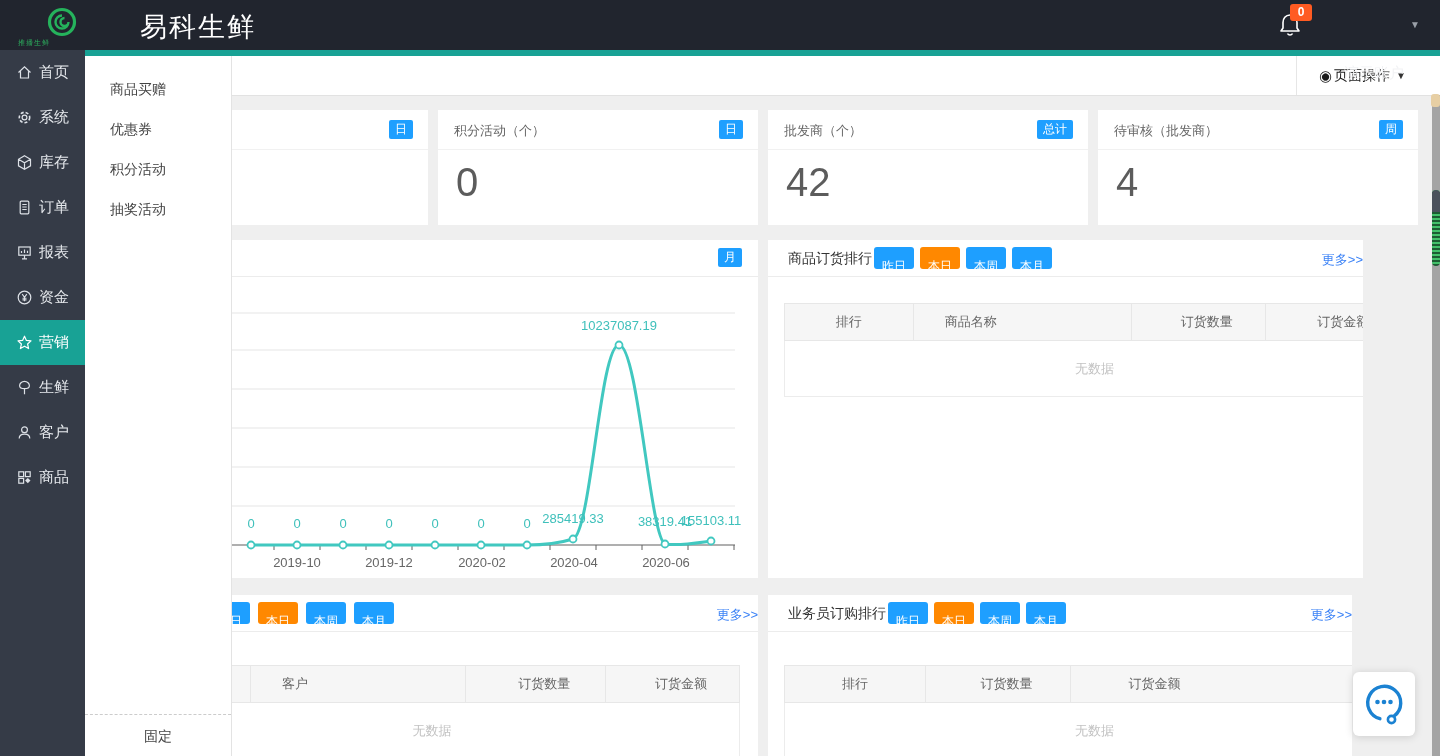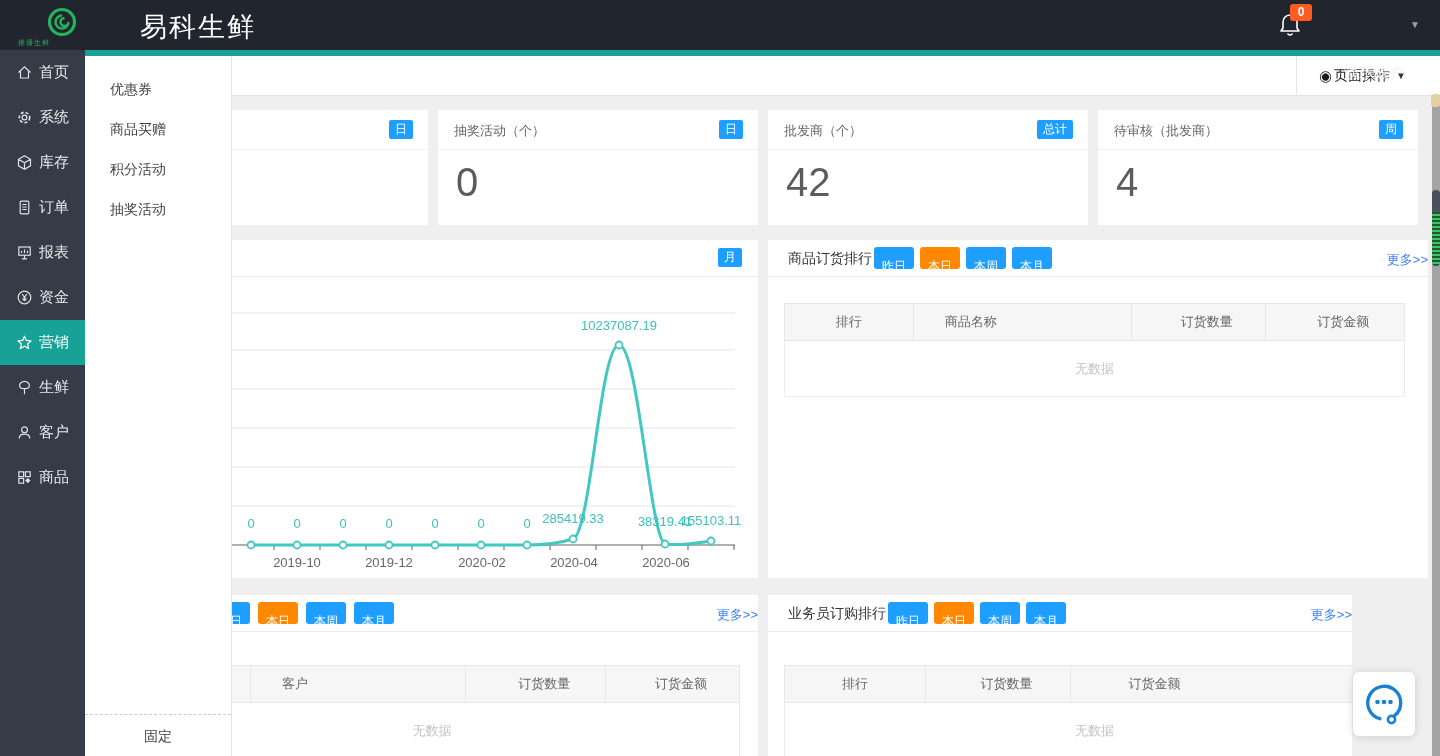--- a/index.html
+++ b/index.html
@@ -62,21 +62,21 @@
   .rank-table{position:absolute;left:16px;}
   .thead{display:flex;background:#f6f6f6;border:1px solid #e7e7e7;box-sizing:border-box;height:38px;gap:17px;}
   .th{height:36px;line-height:36px;font-size:13px;color:#666;text-align:center;border-right:1px solid #e7e7e7;box-sizing:border-box;}
   .th:last-child{border-right:none;}
   .th.left{text-align:left;padding-left:14px;}
   .empty-row{height:56px;line-height:56px;text-align:center;font-size:13px;color:#c2c2c2;
              border:1px solid #ececec;border-top:none;box-sizing:border-box;}
 
   
   #chart-panel{left:108px;top:240px;width:650px;height:338px;}
-  #rank-products{left:768px;top:240px;width:660px;height:338px;}
+  #rank-products{left:768px;top:240px;width:595px;height:338px;}
   #rank-customers{left:108px;top:595px;width:650px;height:161px;}
   #rank-salesmen{left:768px;top:595px;width:584px;height:161px;}
   #chart-svg{position:absolute;left:0;top:37px;}
   .chart-label{font-size:13px;fill:#3fc0bb;}
   .axis-label{font-size:13px;fill:#666;}
 
   
   #sb-track{left:1432px;top:95px;width:8px;height:661px;background:#a4a4a4;z-index:15;}
   #sb-beige{left:1431px;top:94px;width:9px;height:13px;background:#e7cfa4;border-radius:3px;z-index:16;}
   #sb-thumb{left:1432px;top:190px;width:8px;height:76px;border-radius:4px;overflow:hidden;z-index:17;
@@ -94,21 +94,21 @@
 
   <div class="abs stat-card" style="left:108px">
     <div class="stat-title-row">
       <span class="stat-title"></span>
       <span class="badge">日</span>
     </div>
     <div class="stat-value"></div>
   </div>
   <div class="abs stat-card" style="left:438px">
     <div class="stat-title-row">
-      <span class="stat-title">抽奖活动（个）</span>
+      <span class="stat-title">积分活动（个）</span>
       <span class="badge">日</span>
     </div>
     <div class="stat-value">0</div>
   </div>
   <div class="abs stat-card" style="left:768px">
     <div class="stat-title-row">
       <span class="stat-title">批发商（个）</span>
       <span class="badge">总计</span>
     </div>
     <div class="stat-value">42</div>
@@ -250,22 +250,22 @@
     <div id="page-actions">
       <span class="radio">◉</span>
       <span>页面操作</span>
       <span class="caret">▼</span>
     </div>
   </div>
   <div class="abs" id="teal-strip"></div>
 
   <div class="abs" id="flyout">
     <div id="flyout-list">
+      <div class="flyout-item">商品买赠</div>
       <div class="flyout-item">优惠券</div>
-      <div class="flyout-item">商品买赠</div>
       <div class="flyout-item">积分活动</div>
       <div class="flyout-item">抽奖活动</div>
     </div>
     <div id="flyout-pin">固定</div>
   </div>
 
   <div class="abs" id="sidebar">
     <div class="side-item">
       <svg width="17" height="17" viewBox="0 0 17 17">
           <path d="M2.5 8.5 L8.5 2.8 L14.5 8.5 M4.5 7.2 V14 H12.5 V7.2" fill="none" stroke="#dde1e7" stroke-width="1.2"></path>

